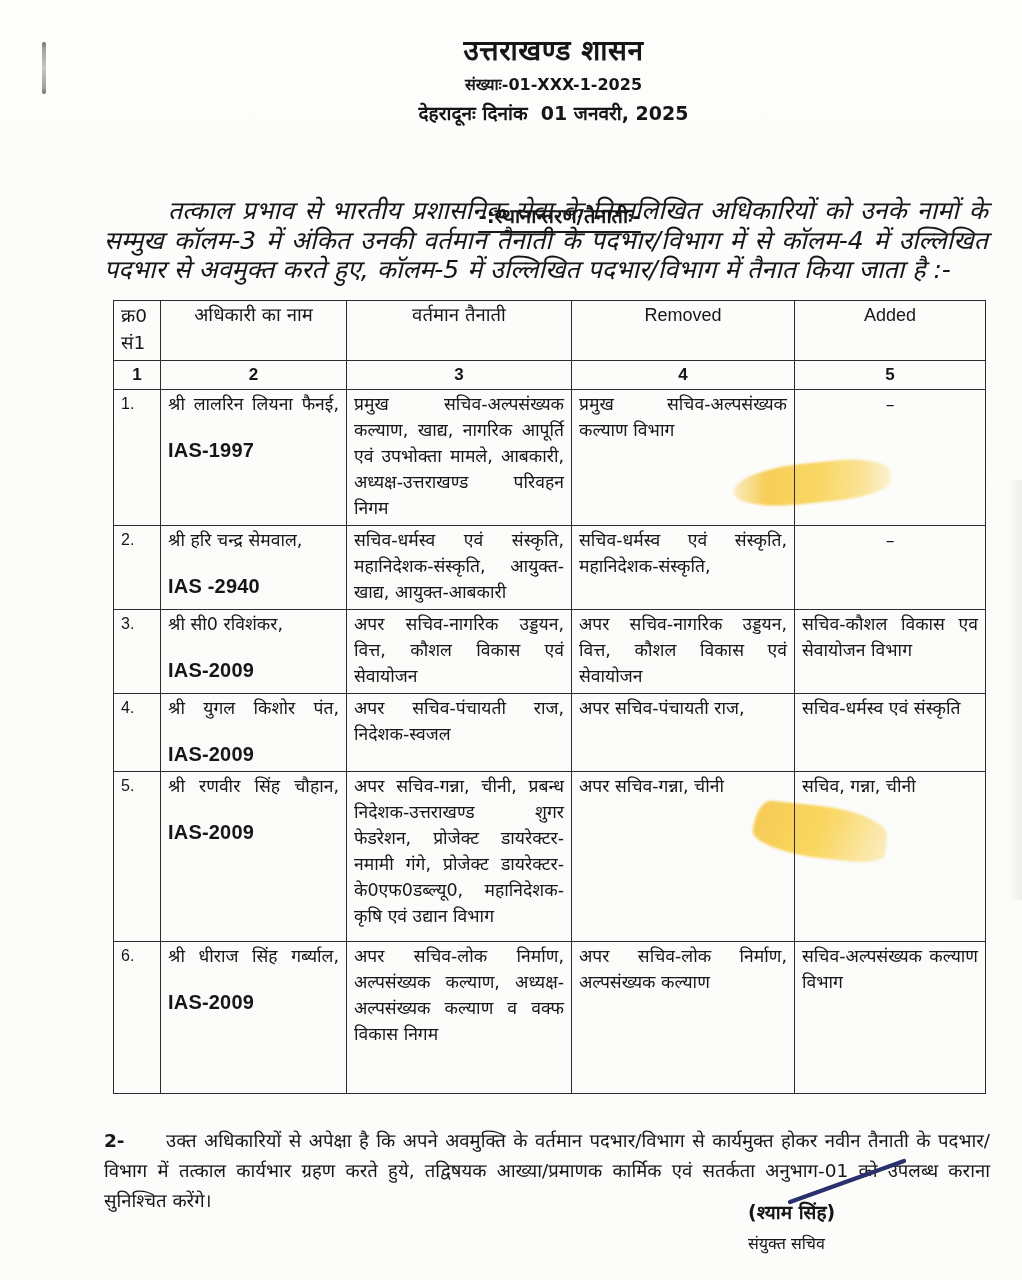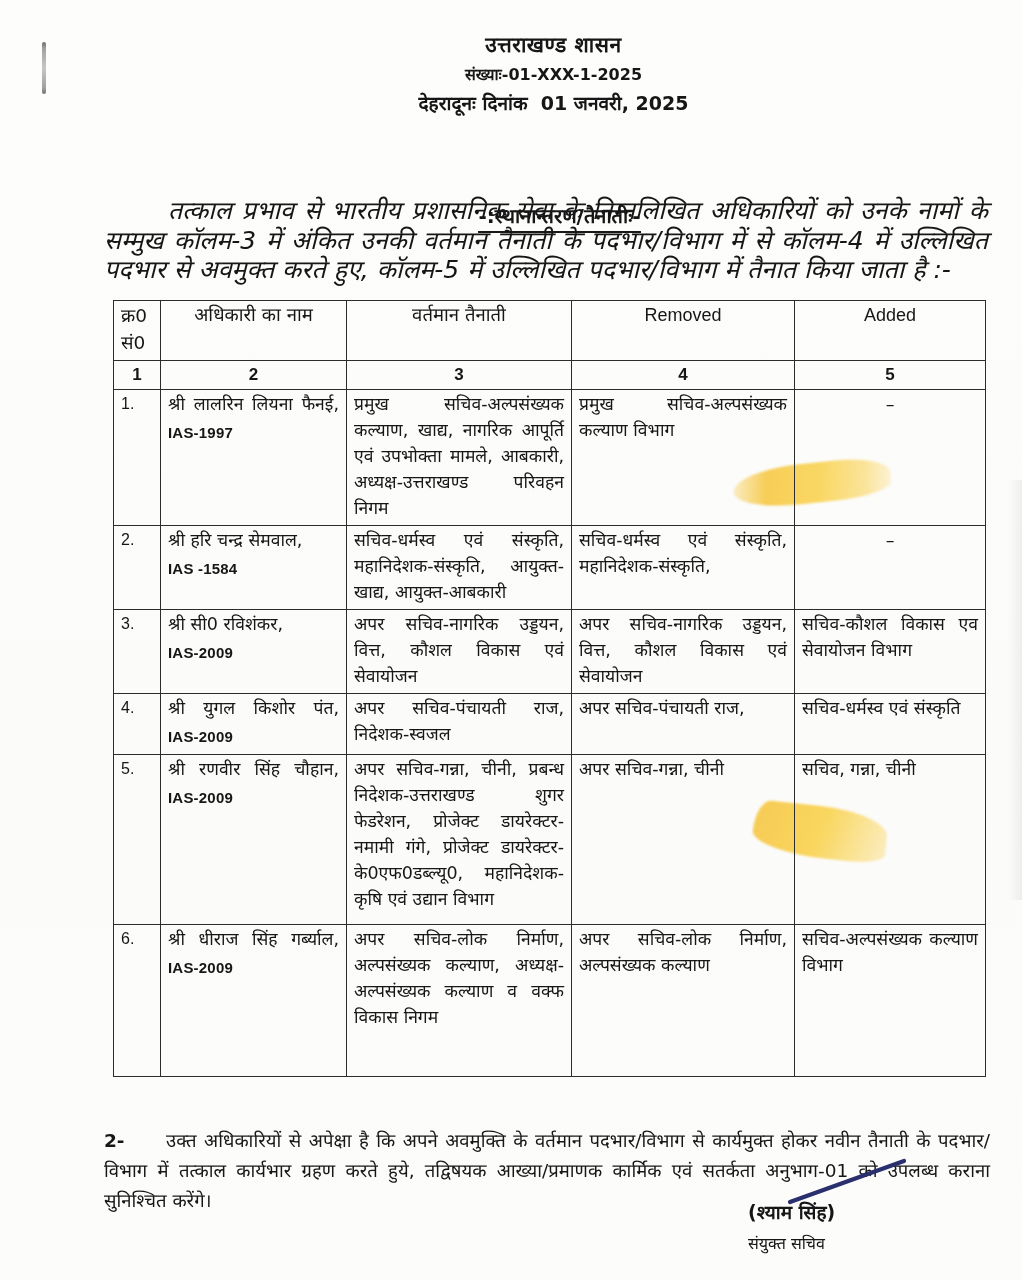--- a/index.html
+++ b/index.html
@@ -18,21 +18,21 @@
     position:absolute; left:42px; top:42px; width:4px; height:52px;
     background:linear-gradient(180deg,#4a4a4a 0%, #8a8a86 12%, #b9b9b4 50%, #8a8a86 88%, #4f4f4c 100%);
     border-radius:2px; opacity:.8;
   }
   .edge-shade {
     position:absolute; right:0; top:480px; width:14px; height:420px;
     background:linear-gradient(90deg, rgba(0,0,0,0) 0%, rgba(120,120,115,.10) 100%);
   }
 
   .doc-header { position:absolute; left:85px; right:0; top:30px; text-align:center; }
-  .doc-header .h1 { font-size:21px; font-weight:bold; letter-spacing:.5px; }
+  .doc-header .h1 { font-size:28px; font-weight:bold; letter-spacing:.5px; }
   .doc-header .h2 { font-size:20px; font-weight:bold; margin-top:6px; }
   .doc-header .h3 { font-size:16px; font-weight:bold; margin-top:5px; }
   .doc-header .h4 { font-size:19px; font-weight:bold; margin-top:5px; white-space:pre-wrap; }
   .subject-wrap { position:absolute; left:97px; right:0; top:158px; text-align:center;margin-top:44px; }
   .subject {
     display:inline-block; font-size:20px; font-weight:bold;
     border-bottom:2.5px solid #191919; padding-bottom:2px;
   }
 
   .intro {
@@ -52,21 +52,21 @@
   }
   th.h-sn { text-align:left; font-weight:bold; font-size:18.5px; line-height:27px; padding-left:9px; }
   th.h-dev { text-align:center; font-weight:bold; font-size:18.5px; }
   th.h-eng { text-align:center; font-weight:bold; font-size:18px; font-family:Liberation Sans, sans-serif; }
   tr.header-row td, tr.header-row th { height:57px; }
   tr.num-row td { height:28px; text-align:center; font-weight:bold; font-size:17px; padding:1px 4px; font-family:"Liberation Sans", sans-serif; }
   td.sn { text-align:left; padding-left:9px; font-weight:bold; font-family:"Liberation Sans", sans-serif; font-size:16px; padding-top:5px; }
   td.cell-just { text-align:justify; }
   .officer-name { display:block; text-align:justify; text-align-last:justify; }
   .officer-name.no-spread { text-align-last:left; }
-  .officer-batch { display:block; font-family:"Liberation Sans", sans-serif; font-weight:bold; font-size:15px; margin-top:3px; letter-spacing:.2px; }
+  .officer-batch { display:block; font-family:"Liberation Sans", sans-serif; font-weight:bold; font-size:20px; margin-top:20px; letter-spacing:.2px; }
   td.cell-dash { text-align:center; font-weight:bold; }
 
   .closing {
     position:absolute; left:104px; width:886px; top:1126px;
     font-size:18.5px; line-height:30px; text-align:justify;
   }
   .closing .para-no { display:inline-block; width:62px; font-weight:bold; }
 
   .sig-block { position:absolute; left:748px; top:1196px; width:165px; text-align:left; }
   .sig-name { font-size:19px; font-weight:bold; line-height:32px; }
@@ -114,21 +114,21 @@
       <col style="width:47px">
         <col style="width:186px">
         <col style="width:225px">
         <col style="width:223px">
         <col style="width:191px">
     </colgroup>
     <tbody>
       <tr class="header-row">
         <th class="h-sn">
           <span>क्र0</span><br>
-          <span>सं0</span>
+          <span>सं1</span>
         </th>
         <th class="h-dev">अधिकारी का नाम</th>
         <th class="h-dev">वर्तमान तैनाती</th>
         <th class="h-eng">Removed</th>
         <th class="h-eng">Added</th>
       </tr>
       <tr class="num-row">
         <td>1</td>
         <td>2</td>
         <td>3</td>
@@ -144,21 +144,21 @@
         </td>
         <td class="cell-just">प्रमुख सचिव-अल्पसंख्यक कल्याण, खाद्य, नागरिक आपूर्ति एवं उपभोक्ता मामले, आबकारी, अध्यक्ष-उत्तराखण्ड परिवहन निगम</td>
         <td class="cell-just">प्रमुख सचिव-अल्पसंख्यक कल्याण विभाग</td>
         <td class="cell-dash">–</td>
       </tr>
 
       <tr style="height:78px">
         <td class="sn">2.</td>
         <td>
           <span class="officer-name no-spread">श्री हरि चन्द्र सेमवाल,</span>
-          <span class="officer-batch">IAS -1584</span>
+          <span class="officer-batch">IAS -2940</span>
         </td>
         <td class="cell-just">सचिव-धर्मस्व एवं संस्कृति, महानिदेशक-संस्कृति, आयुक्त-खाद्य, आयुक्त-आबकारी</td>
         <td class="cell-just">सचिव-धर्मस्व एवं संस्कृति, महानिदेशक-संस्कृति,</td>
         <td class="cell-dash">–</td>
       </tr>
 
       <tr style="height:78px">
         <td class="sn">3.</td>
         <td>
           <span class="officer-name no-spread">श्री सी0 रविशंकर,</span>

